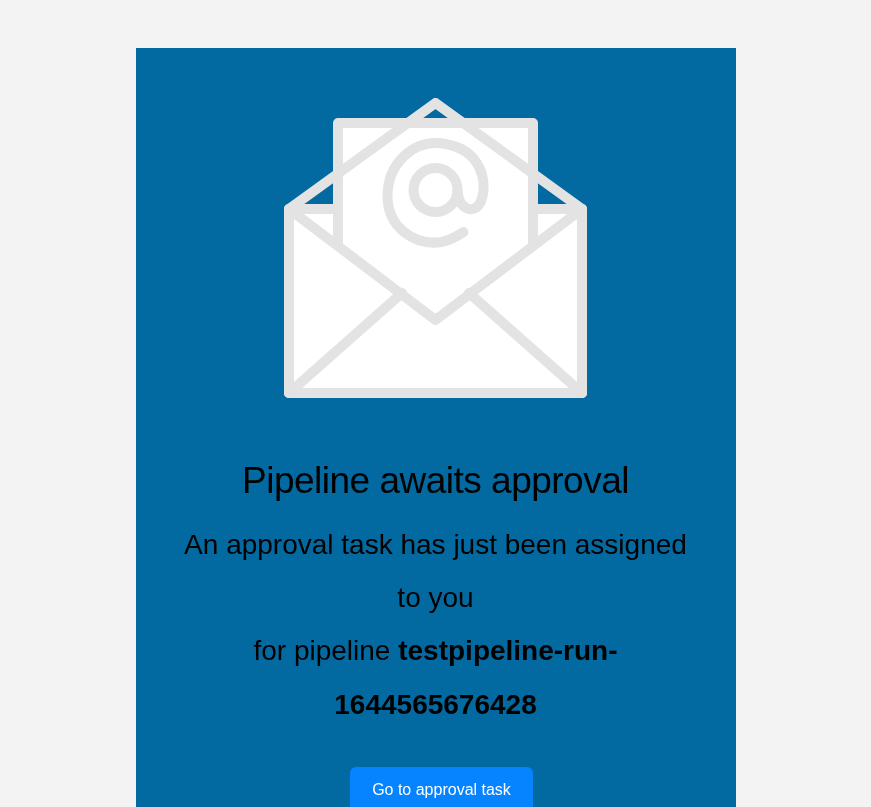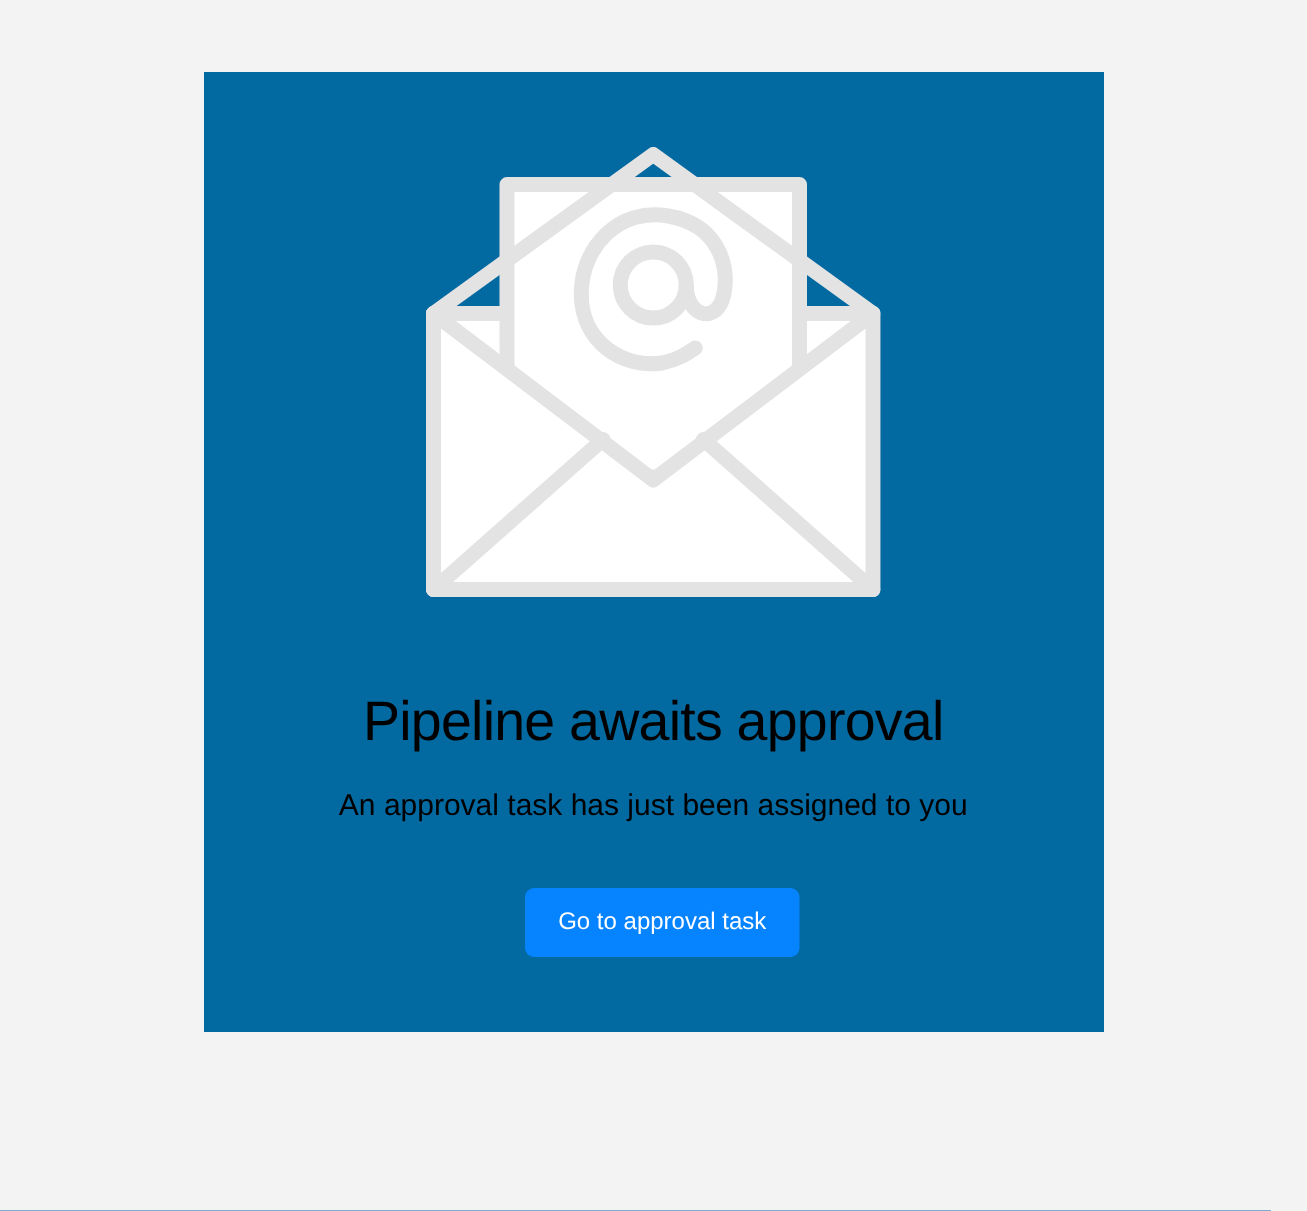--- a/index.html
+++ b/index.html
@@ -30,21 +30,21 @@
       margin-bottom: 62px;
     }
     .title {
       font-size: 37px;
       font-weight: 400;
       color: #000000;
       margin-bottom: 16px;
       letter-spacing: -0.5px;
     }
     .subtitle {
-      font-size: 20px;
+      font-size: 28px;
       font-weight: 400;
       color: #000000;
       line-height: 1.9;
     }
     .subtitle-line {
       display: block;
     }
     .pipeline-name {
       font-weight: 700;
     }
@@ -86,18 +86,21 @@
 
       <path d="M5,295 L118,195" fill="none"></path>
       <path d="M298,295 L185,195" fill="none"></path>
     </svg>
   </div>
 
   <h1 class="title">Pipeline awaits approval</h1>
 
   <div class="subtitle">
     <span class="subtitle-line">An approval task has just been assigned to you</span>
+    <span class="subtitle-line">
+      <span>for pipeline </span><span class="pipeline-name">testpipeline-run-1644565676428</span>
+    </span>
   </div>
 
   <div class="action-wrap">
     <button class="primary-btn">Go to approval task</button>
   </div>
 </div>
 
 </body></html>

